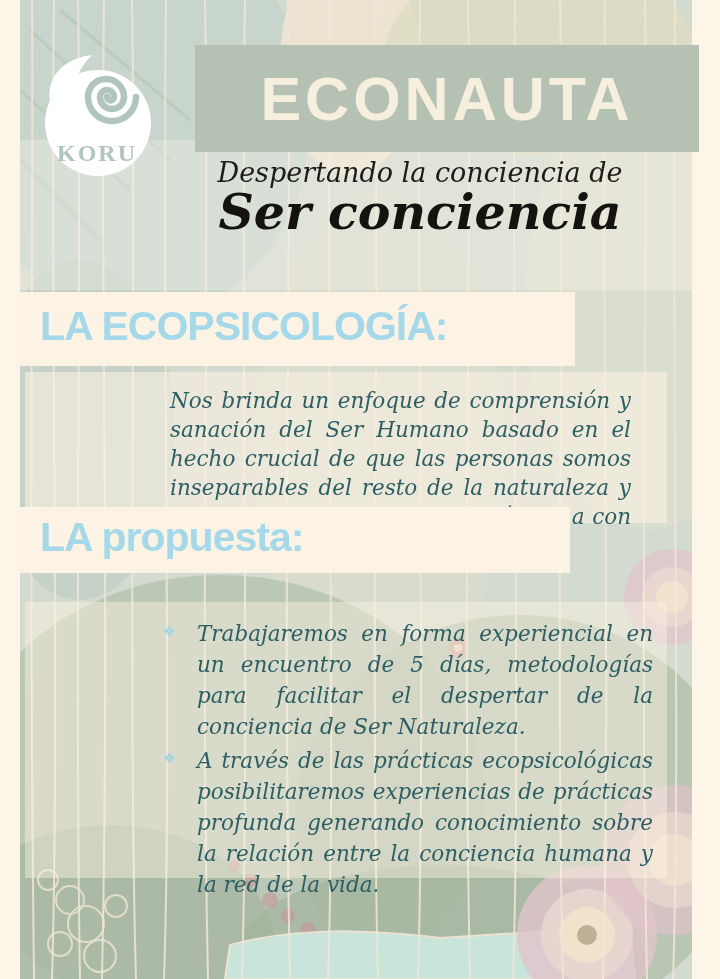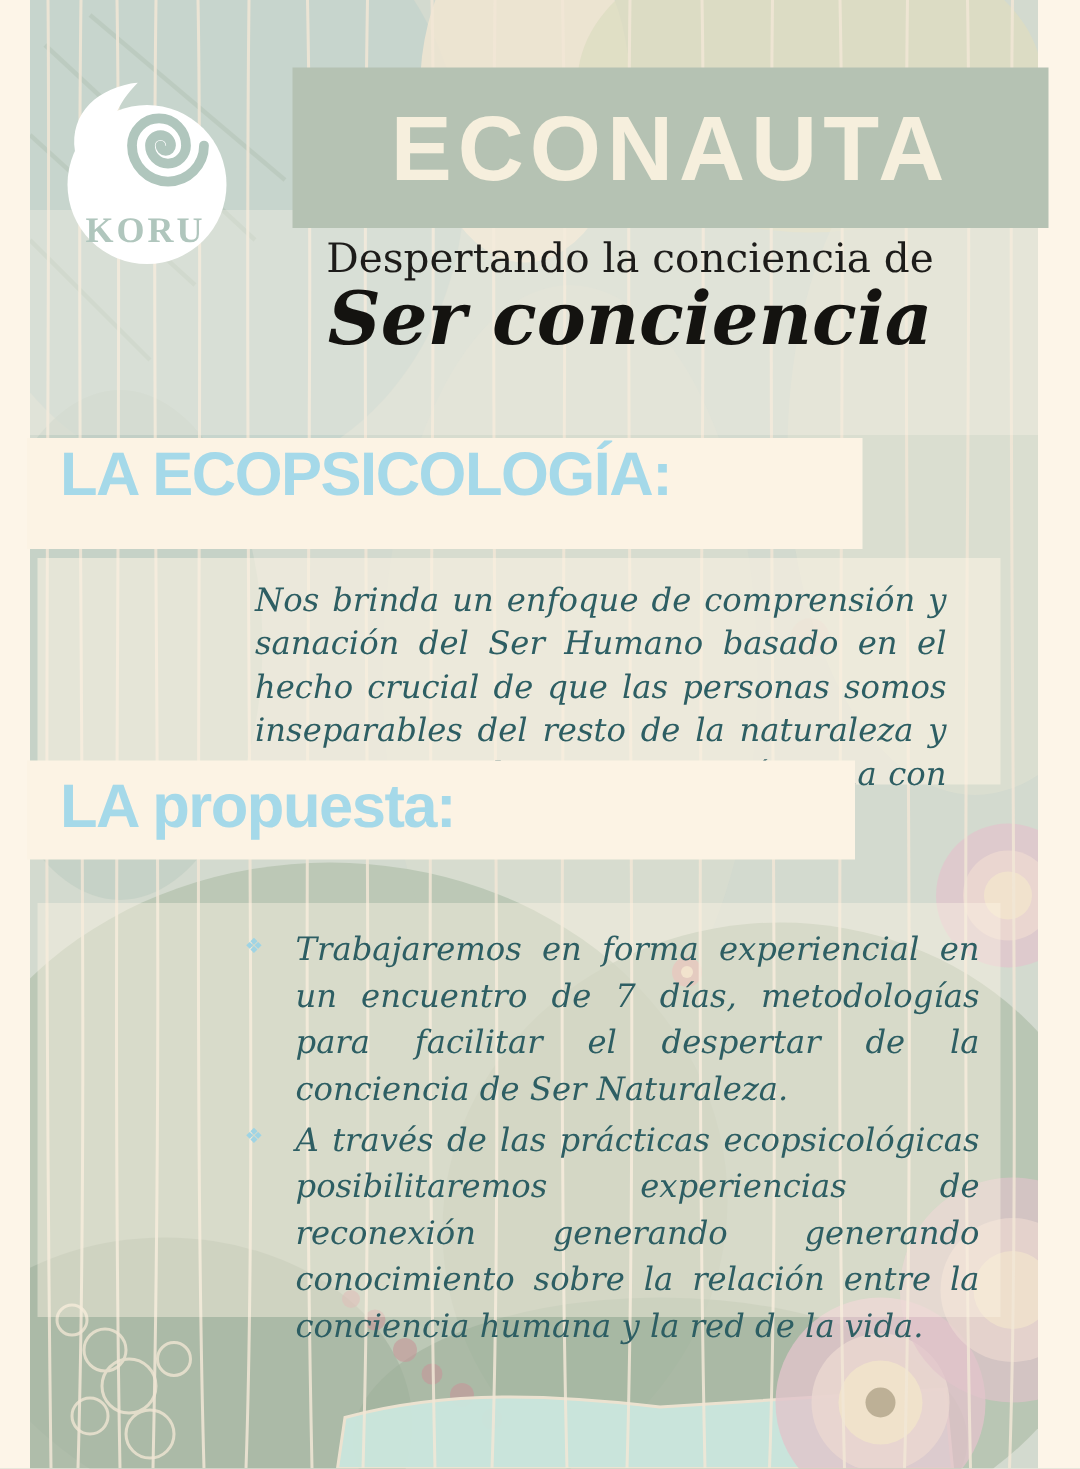--- a/index.html
+++ b/index.html
@@ -22,35 +22,35 @@
     color:#f6efdd;font-family:"Liberation Sans",sans-serif;
   }
 
   
   .logo{position:absolute;left:40px;top:55px;width:112px;height:125px;text-align:right;}
 
   
   .tagline{position:absolute;left:160px;top:157px;width:520px;text-align:center;color:#1d1c1a;}
   .tagline .t1{
     display:block;font-family:"DejaVu Serif","Liberation Serif",serif;
-    font-size:27px;line-height:1.15;
+    font-style:italic;font-size:27px;line-height:1.15;
   }
   .tagline .t2{
     display:block;font-family:"DejaVu Serif","Liberation Serif",serif;
     font-style:italic;font-weight:700;font-size:49px;line-height:1.02;color:#141310;
   }
 
   
   .band{position:absolute;background:#fcf3e4;}
   .band h2{
     margin:0;font-family:"Liberation Sans",sans-serif;font-weight:700;
     font-size:41px;letter-spacing:-1px;color:#a5d9e9;
   }
   .band1{left:18px;top:292px;width:557px;height:74px;}
-  .band1 h2{padding:1px 0 0 22px;}
+  .band1 h2{padding:11px 0 0 22px;}
   .band2{left:18px;top:507px;width:552px;height:66px;}
   .band2 h2{padding:7px 0 0 22px;}
 
   
   .panel{position:absolute;}
   .panel1{left:25px;top:372px;width:642px;height:151px;background:rgba(252,243,228,0.58);}
   .panel1 p{
     margin:14px 36px 0 145px;
     font-family:"DejaVu Serif","Liberation Serif",serif;font-style:italic;
     font-size:21.5px;line-height:29px;color:#2d5e63;text-align:justify;
@@ -183,22 +183,22 @@
   </div>
 
   <div class="band band2">
     <h2>LA propuesta:</h2>
   </div>
 
   <div class="panel panel2">
     <ul>
       <li>
         <span class="bullet">❖</span>
-        <span class="btext">Trabajaremos en forma experiencial en un encuentro de 7 días, metodologías para facilitar el despertar de la conciencia de Ser Naturaleza.</span>
+        <span class="btext">Trabajaremos en forma experiencial en un encuentro de 5 días, metodologías para facilitar el despertar de la conciencia de Ser Naturaleza.</span>
       </li>
       <li>
         <span class="bullet">❖</span>
-        <span class="btext">A través de las prácticas ecopsicológicas posibilitaremos experiencias de reconexión generando generando conocimiento sobre la relación entre la conciencia humana y la red de la vida.</span>
+        <span class="btext">A través de las prácticas ecopsicológicas posibilitaremos experiencias de prácticas profunda generando conocimiento sobre la relación entre la conciencia humana y la red de la vida.</span>
       </li>
     </ul>
   </div>
 
 </div>
 
 </body></html>

